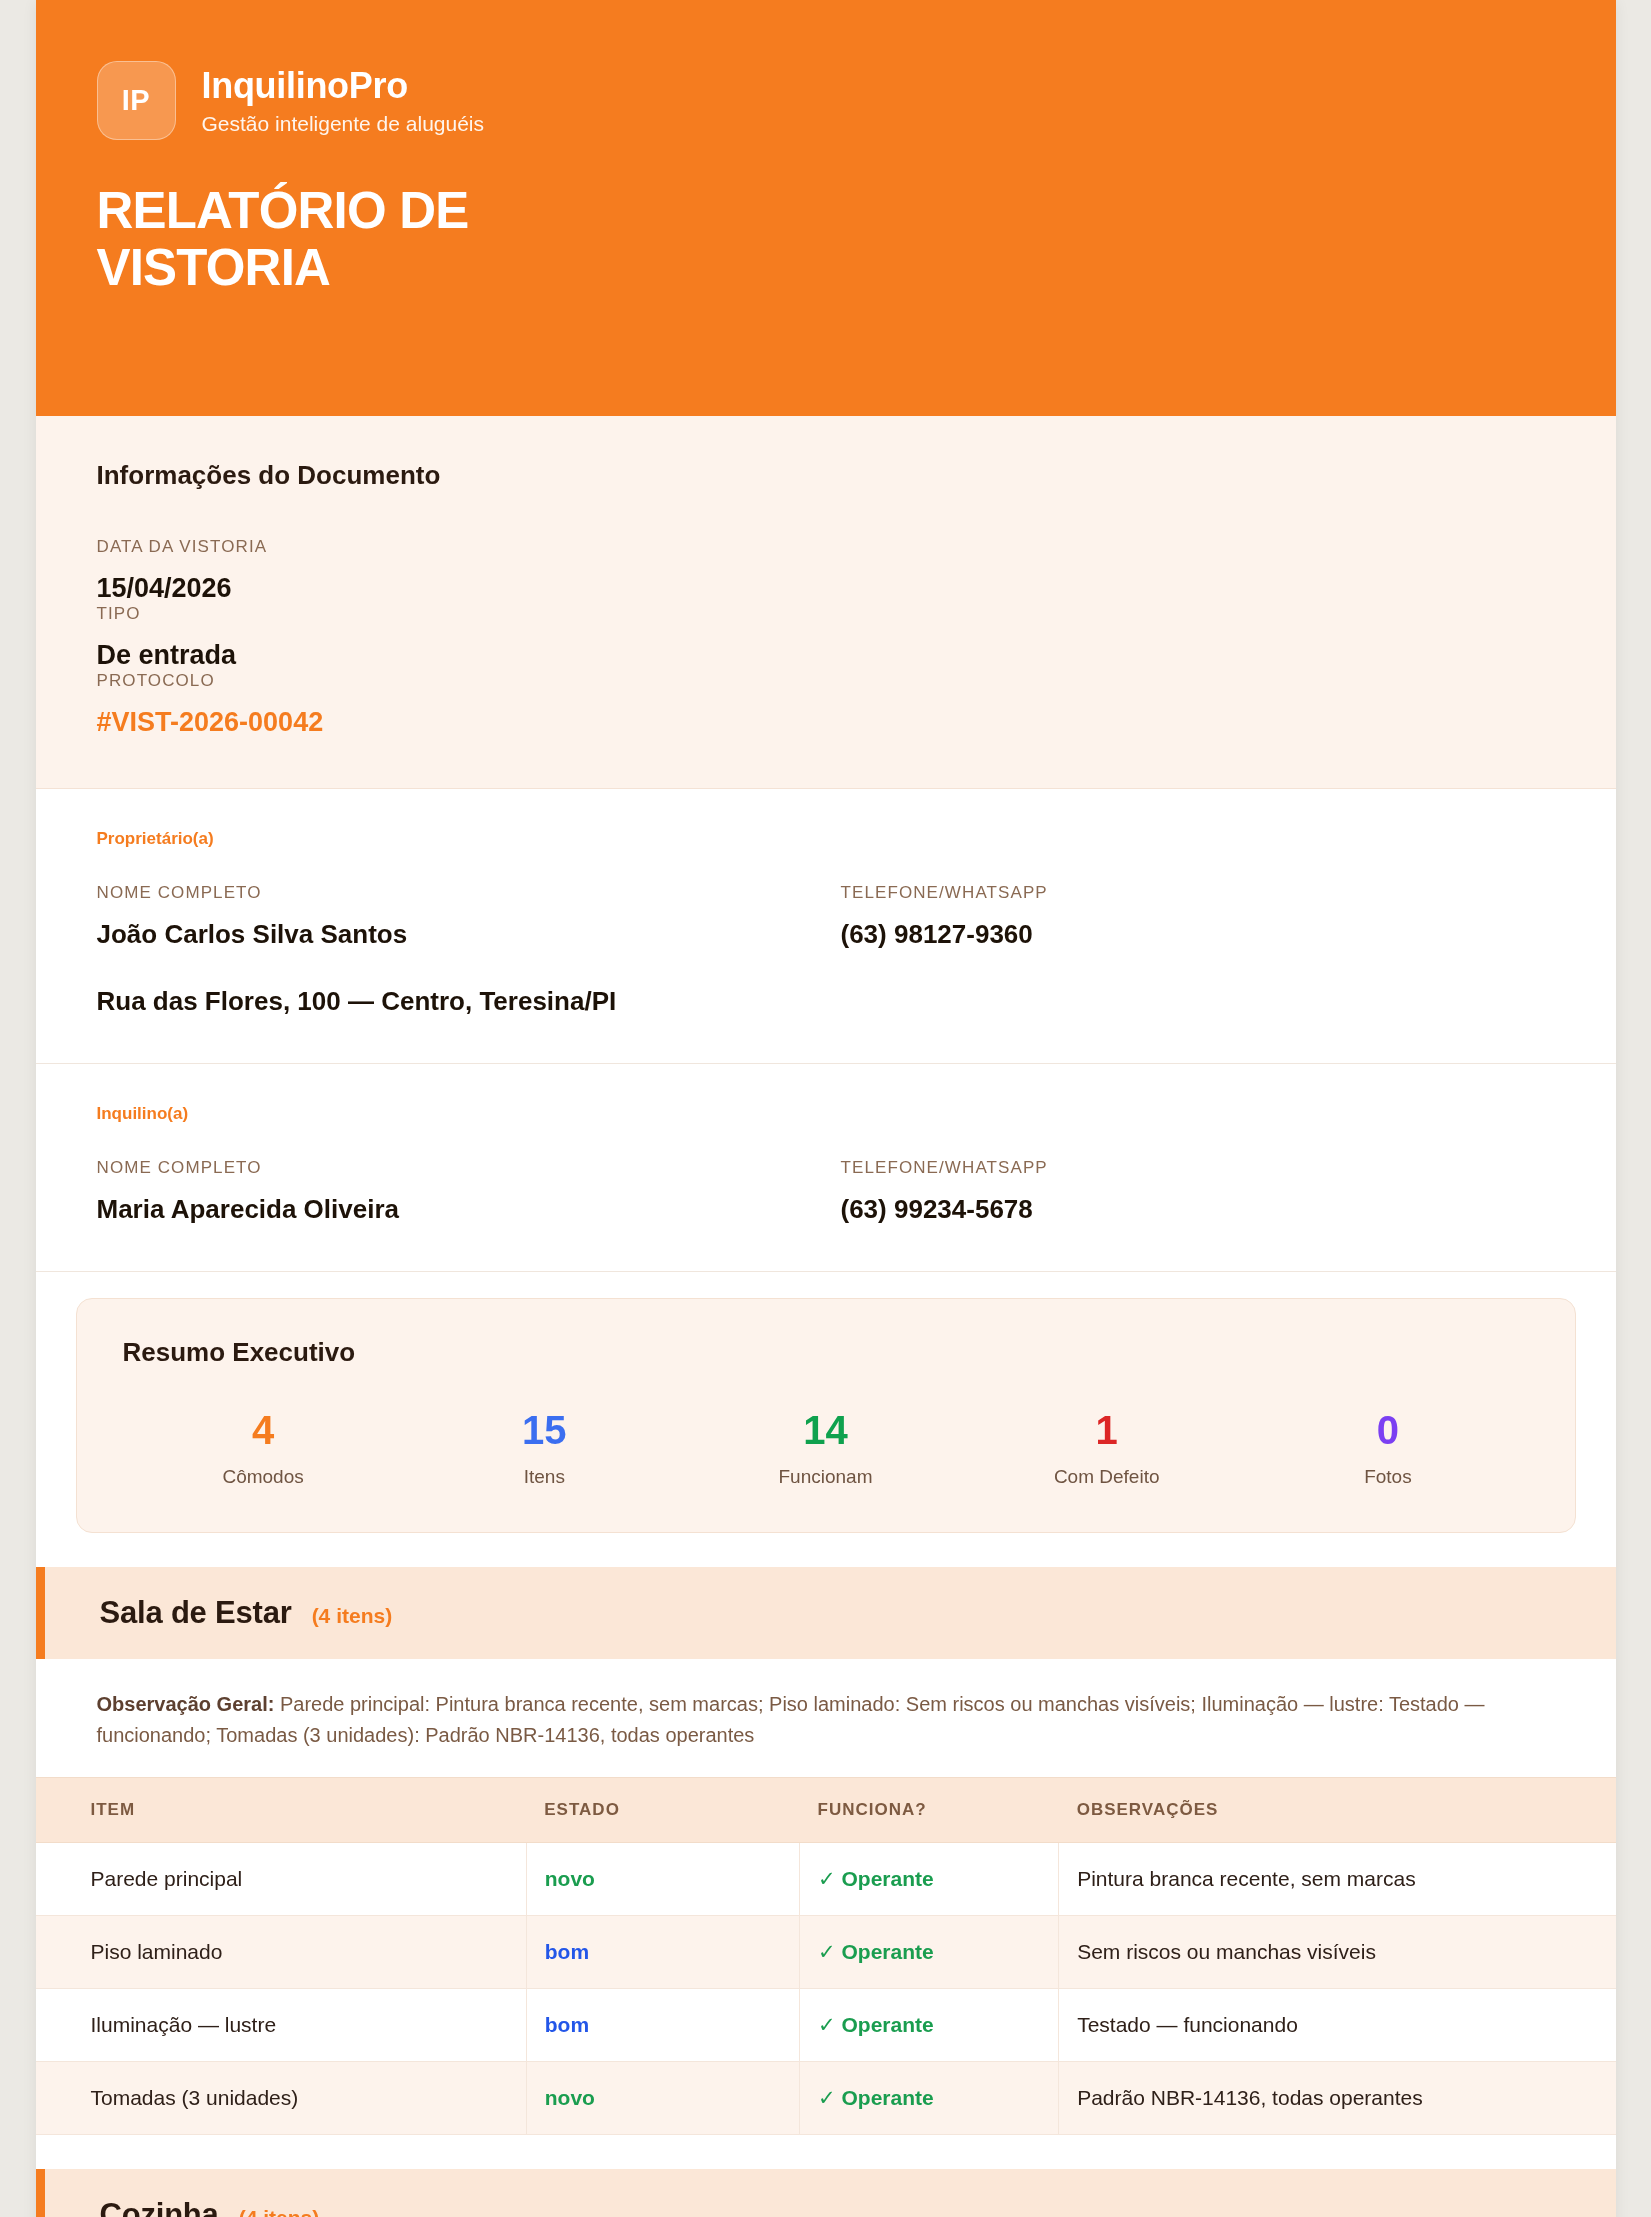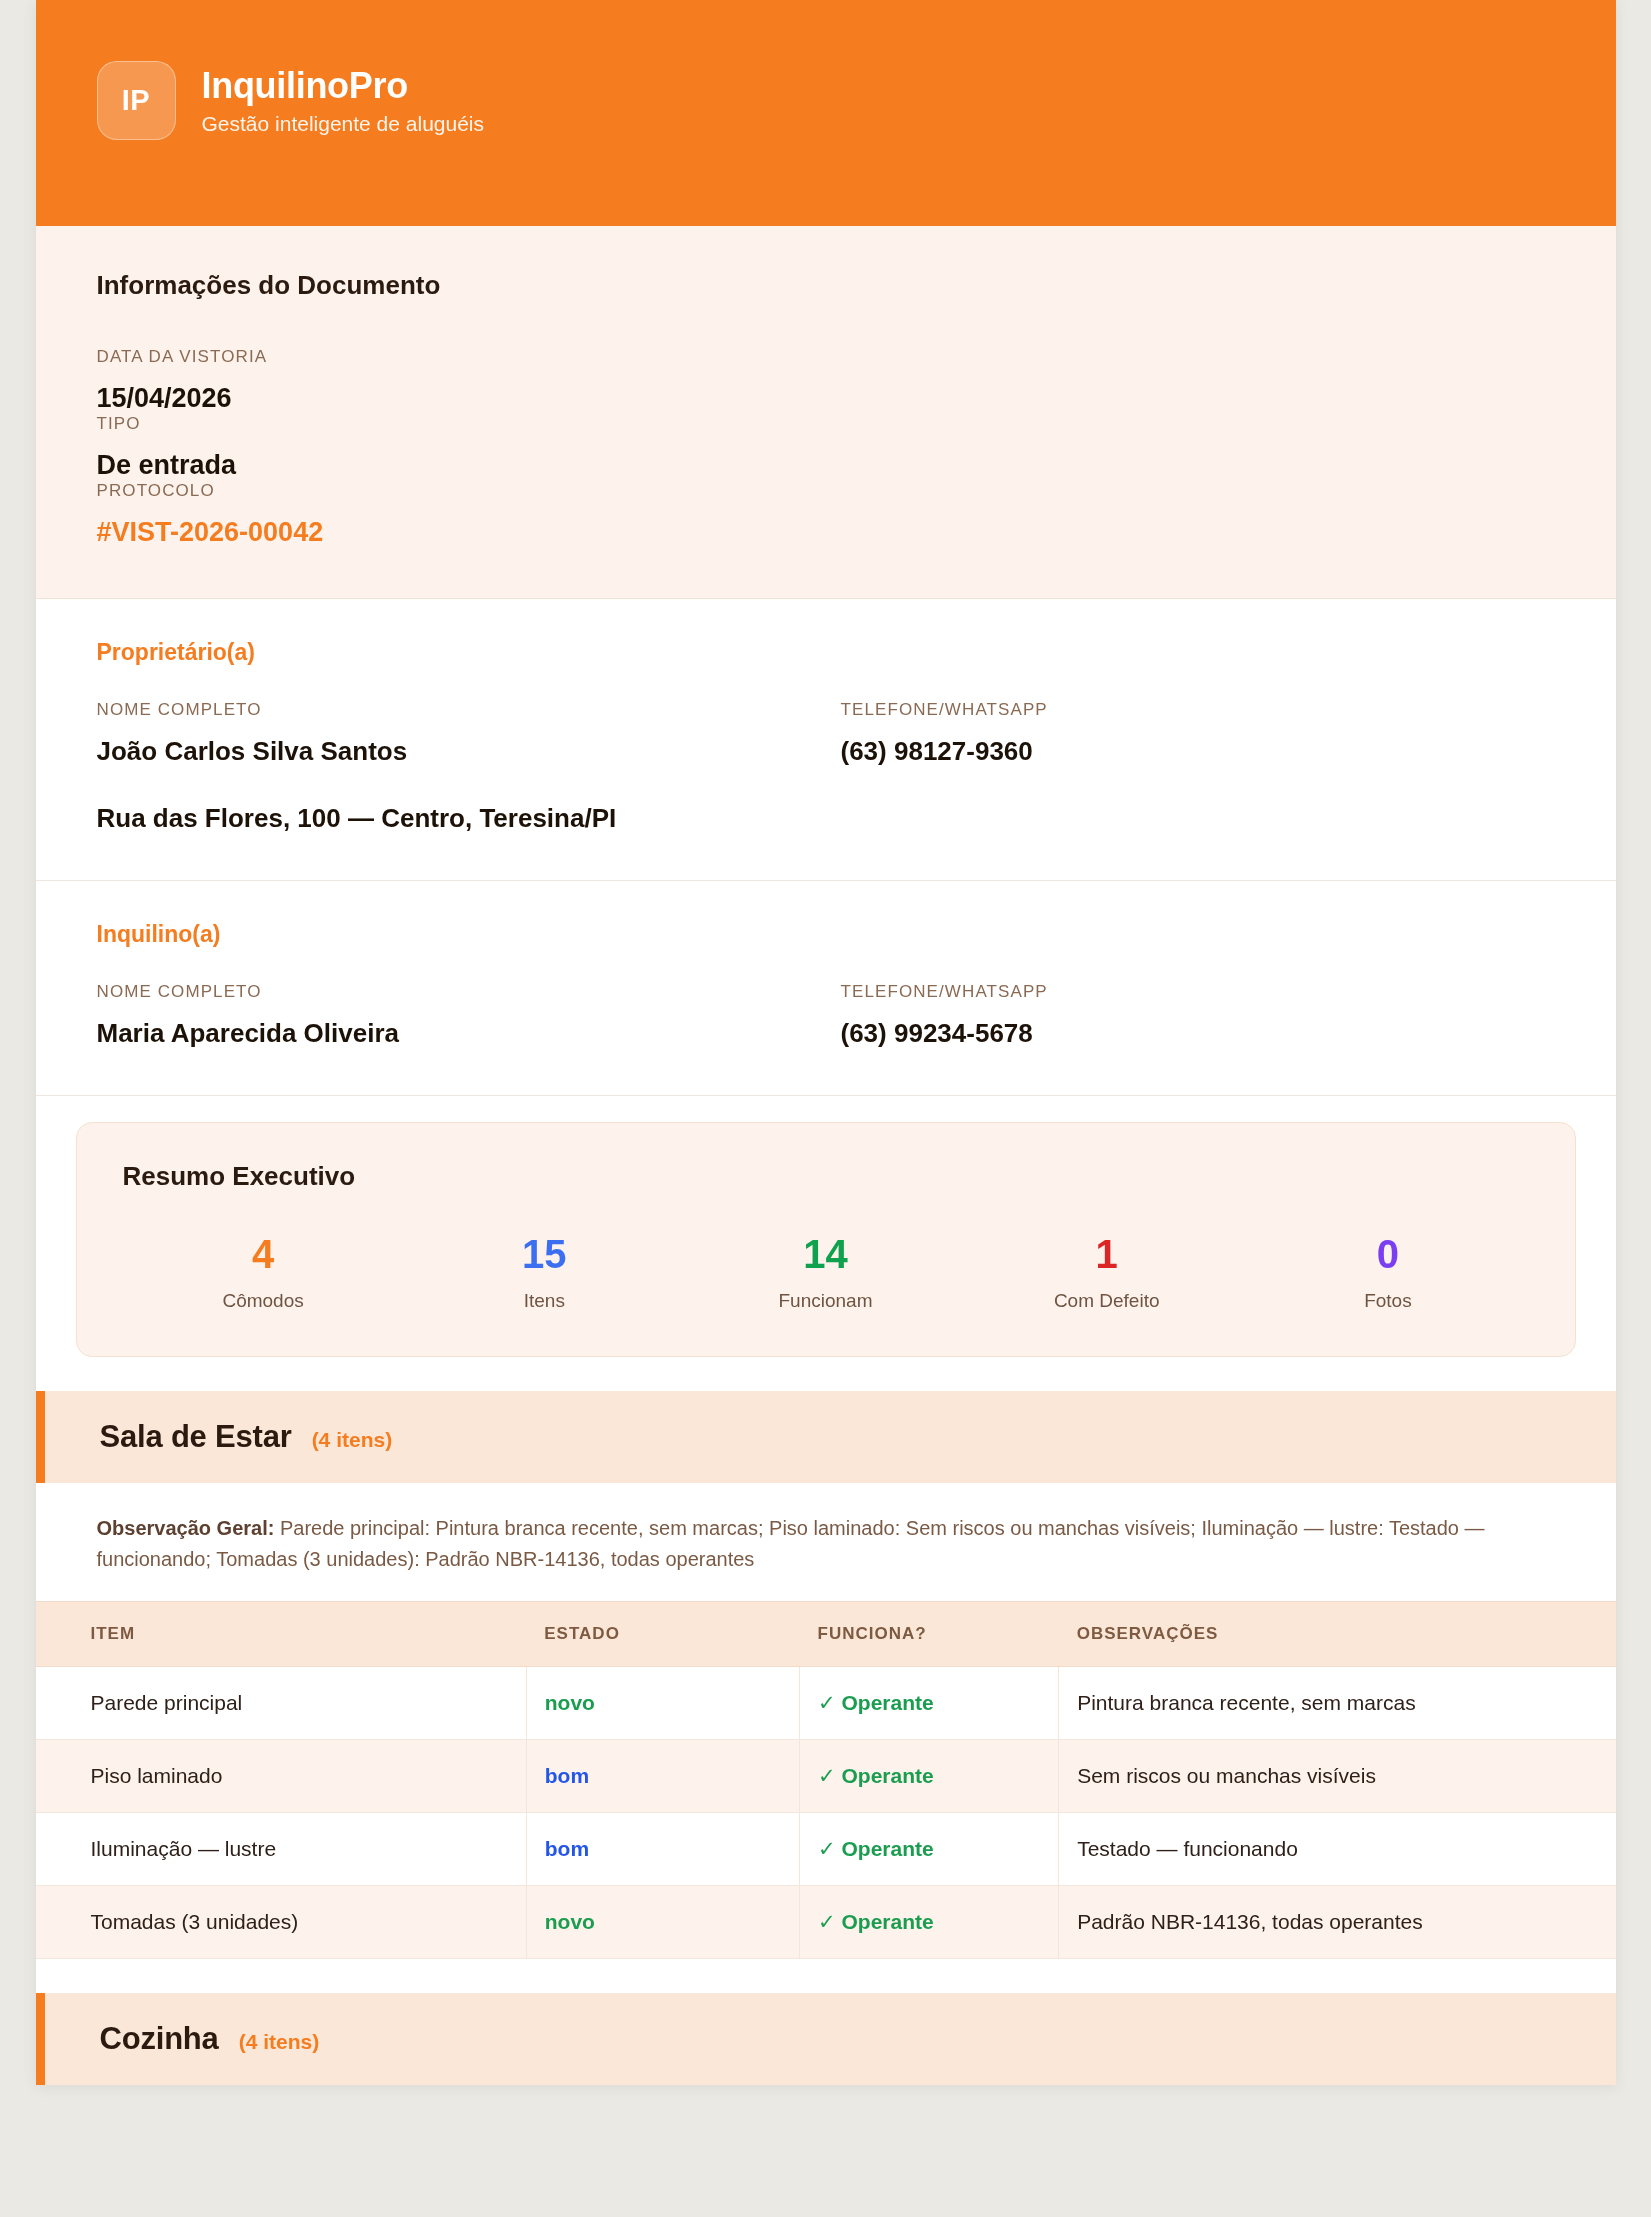--- a/index.html
+++ b/index.html
@@ -101,21 +101,21 @@
   }
   .field-value.accent { color: #f57c1f; }
 
   
   .party {
     padding: 40px 61px 46px 61px;
     border-bottom: 1px solid #f0e6dd;
     background: #ffffff;
   }
   .party-title {
-    font-size: 23px;
+    font-size: 17px;
     font-weight: bold;
     color: #f57c1f;
     margin-bottom: 34px;
   }
   .party-grid {
     display: grid;
     grid-template-columns: 1fr 1fr;
     column-gap: 30px;
     row-gap: 36px;
   }
@@ -234,20 +234,21 @@
 <div class="page">
 
   <header class="doc-header">
     <div class="brand-row">
       <div class="brand-logo">IP</div>
       <div class="brand-text">
         <div class="brand-name">InquilinoPro</div>
         <div class="brand-tagline">Gestão inteligente de aluguéis</div>
       </div>
     </div>
+    <h1 class="doc-title">RELATÓRIO DE VISTORIA</h1>
   </header>
 
   <section class="doc-info">
     <div class="block-title">Informações do Documento</div>
     <div class="info-grid">
       <div>
         <div class="field-label">DATA DA VISTORIA</div>
         <div class="field-value">15/04/2026</div>
       </div>
       <div>

